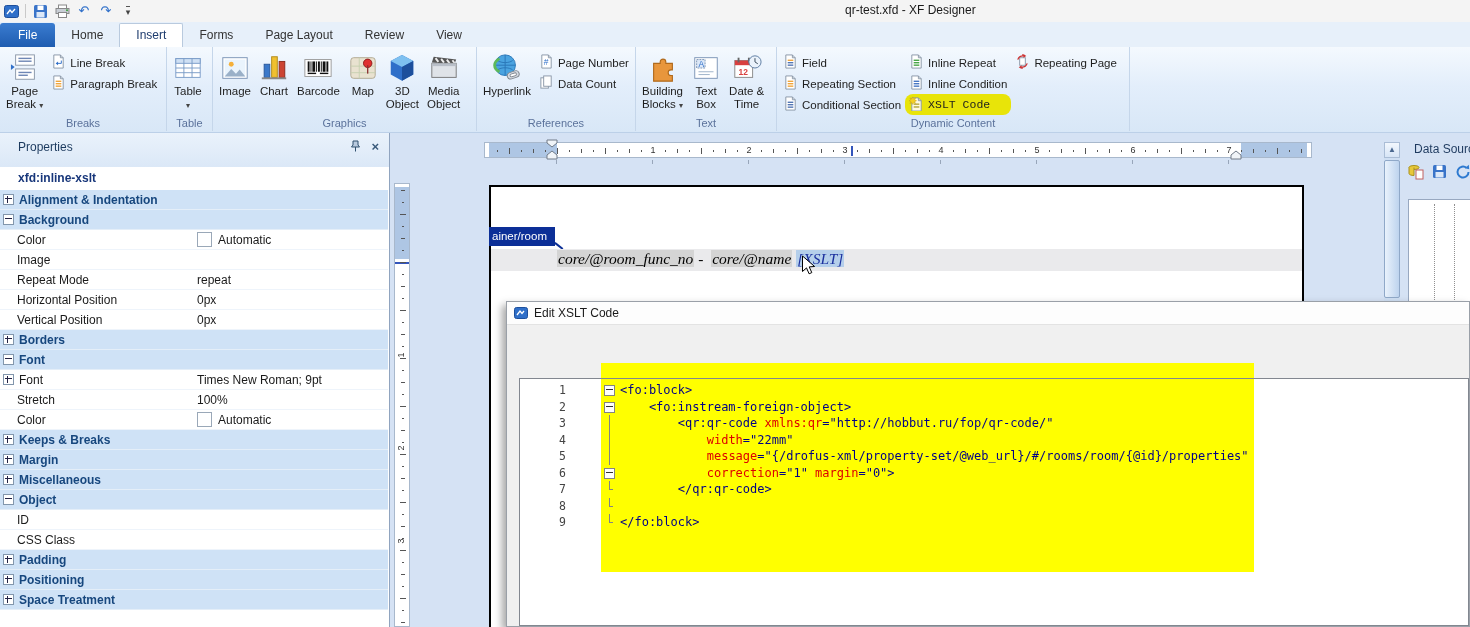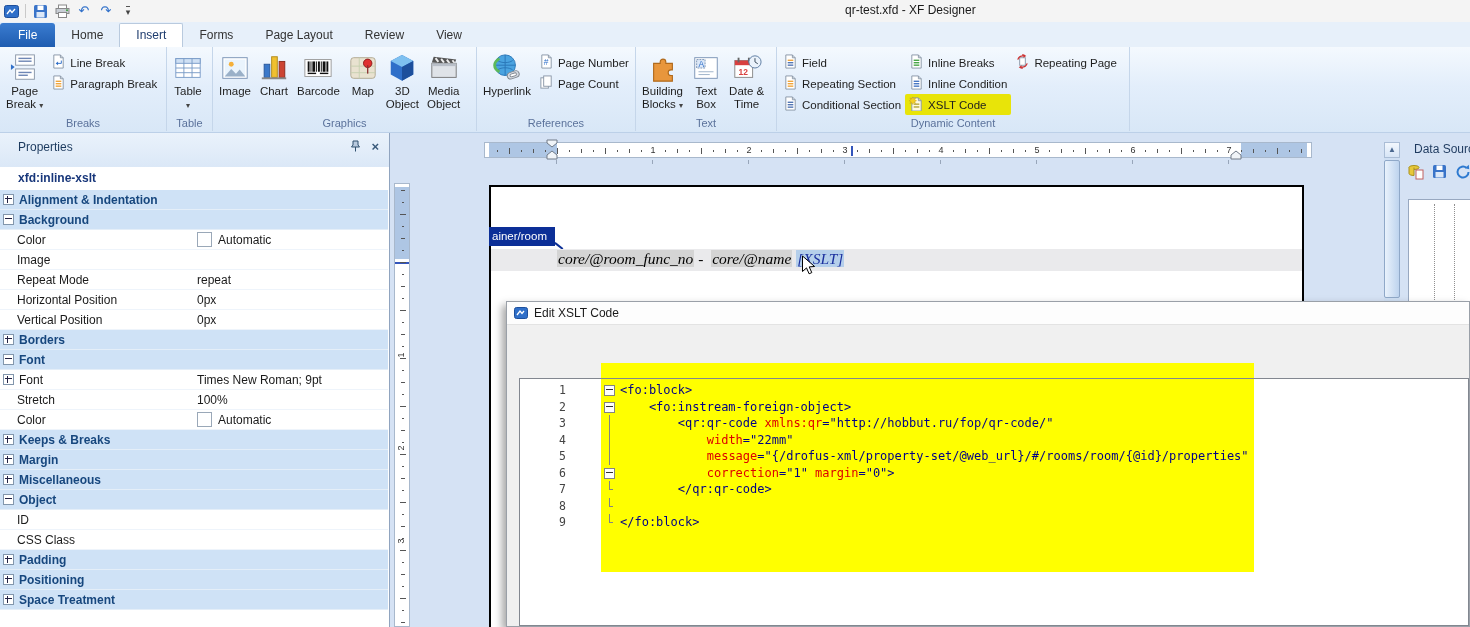--- a/index.html
+++ b/index.html
@@ -26,21 +26,21 @@
   #ribbon{position:absolute;left:0;top:47px;width:1470px;height:85px;
           background:linear-gradient(#f4f9fe, #e3eefb 45%, #d8e7f7);border-bottom:1px solid #bcd0e8;}
   .rgroup{position:absolute;top:0;height:84px;border-right:1px solid #c5d6ea;box-sizing:border-box;}
   .rg-label{position:absolute;left:0;right:0;bottom:2px;text-align:center;font-size:11px;color:#5b729b;}
   .rg-items{position:absolute;left:2px;top:2px;right:2px;bottom:15px;display:flex;align-items:flex-start;}
   .bigbtn{display:flex;flex-direction:column;align-items:center;padding:2px 4px 0 4px;cursor:default;}
   .bicon{height:34px;display:flex;align-items:center;justify-content:center;}
   .blabel{font-size:11.5px;color:#1e1e1e;text-align:center;line-height:13px;}
   .smallcol{display:flex;flex-direction:column;padding-top:3px;}
   .smallbtn{display:flex;align-items:center;gap:4px;height:21px;padding:0 4px;font-size:11.5px;color:#1e1e1e;white-space:nowrap;cursor:default;}
-  .smallbtn.hl{background:#e8e409;border-radius:2px;}
+  .smallbtn.hl{background:#e8e409;border-radius:8px;font-family:Liberation Mono, monospace;}
   .arrowglyph{font-size:8px;color:#444;}
 
   
   #props{position:absolute;left:0;top:133px;width:390px;bottom:0;background:#fff;border-right:1px solid #90a4bf;box-sizing:border-box;}
   #props-head{position:absolute;left:0;top:0;width:100%;height:34px;background:linear-gradient(#eaf2fb,#dbe8f7);}
   #props-title{position:absolute;left:18px;top:7px;font-size:12px;color:#1c3a5e;}
   #props-tools{position:absolute;right:10px;top:5px;display:flex;gap:10px;align-items:center;}
   #props-el{position:absolute;left:18px;top:38px;font-size:12px;font-weight:bold;color:#17367a;}
   #prop-rows{position:absolute;left:0;top:57px;right:1px;}
   .psection{height:19px;background:#cfe2f6;display:flex;align-items:center;font-size:12px;font-weight:bold;color:#17477e;border-bottom:1px solid #e4eef8;}
@@ -344,21 +344,21 @@
                   <path d="M10 1v3h3" fill="none" stroke="#8a97a8"></path>
                   <text x="5" y="12" font-size="9" fill="#2f6fc9">#</text>
                 </svg></span>
               <span>Page Number</span>
             </div>
             <div class="smallbtn">
               <span><svg width="15" height="15" viewBox="0 0 16 16">
                   <rect x="2" y="3" width="8" height="11" fill="#fff" stroke="#8a97a8"></rect>
                   <rect x="5" y="1" width="8" height="11" fill="#fff" stroke="#8a97a8"></rect>
                 </svg></span>
-              <span>Page Count</span>
+              <span>Data Count</span>
             </div>
           </div>
         </div>
         <div class="rg-label">References</div>
       </div>
       <div class="rgroup" style="left: 636px; width: 141px;">
         <div class="rg-items">
           <div class="bigbtn">
             <div class="bicon">
               <svg width="30" height="30" viewBox="0 0 32 32">
@@ -440,21 +440,21 @@
           </div>
           <div class="smallcol">
             <div class="smallbtn">
               <span><svg width="15" height="15" viewBox="0 0 16 16">
                   <path d="M3 1h7l3 3v11H3z" fill="#fff" stroke="#8a97a8"></path>
                   <path d="M10 1v3h3" fill="none" stroke="#8a97a8"></path>
                   <rect x="5" y="6" width="6" height="1.4" fill="#3da03d"></rect>
                   <rect x="5" y="8.6" width="6" height="1.4" fill="#3da03d"></rect>
                   <rect x="5" y="11.2" width="6" height="1.4" fill="#3da03d"></rect>
                 </svg></span>
-              <span>Inline Breaks</span>
+              <span>Inline Repeat</span>
             </div>
             <div class="smallbtn">
               <span><svg width="15" height="15" viewBox="0 0 16 16">
                   <path d="M3 1h7l3 3v11H3z" fill="#fff" stroke="#8a97a8"></path>
                   <path d="M10 1v3h3" fill="none" stroke="#8a97a8"></path>
                   <rect x="5" y="6" width="6" height="1.4" fill="#3d6fc0"></rect>
                   <rect x="5" y="8.6" width="6" height="1.4" fill="#3d6fc0"></rect>
                   <rect x="5" y="11.2" width="6" height="1.4" fill="#3d6fc0"></rect>
                 </svg></span>
               <span>Inline Condition</span>

